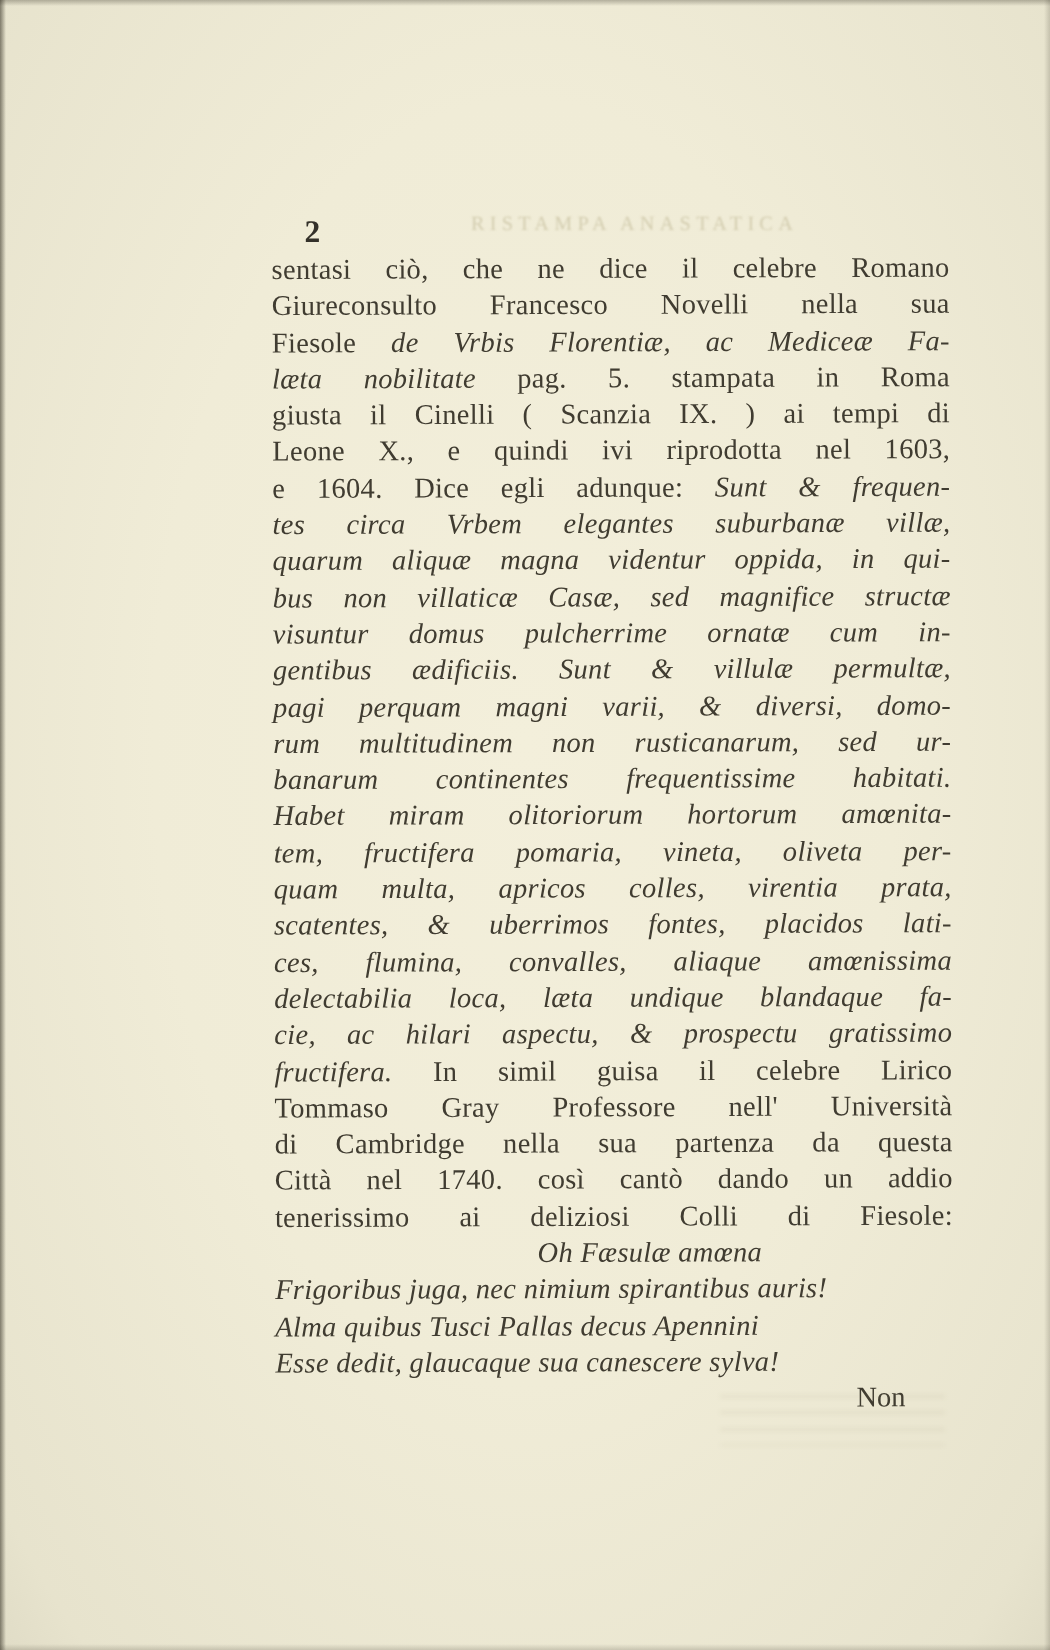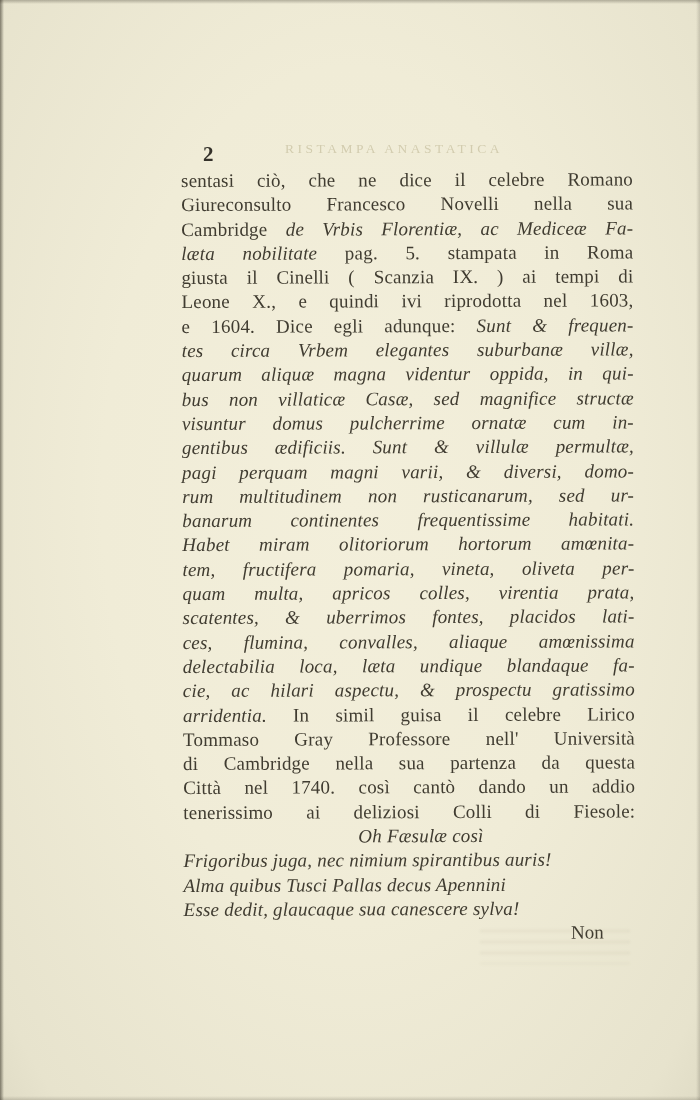--- a/index.html
+++ b/index.html
@@ -12,21 +12,21 @@
   .edge-left{left:0;top:0;width:4px;height:100%;
     background:linear-gradient(to right, rgba(42,38,26,.55), rgba(42,38,26,0));}
   .edge-top{left:0;top:0;width:100%;height:4px;
     background:linear-gradient(to bottom, rgba(42,38,26,.30), rgba(42,38,26,0));}
   .edge-right{right:0;top:0;width:4px;height:100%;
     background:linear-gradient(to left, rgba(42,38,26,.18), rgba(42,38,26,0));}
   .edge-bottom{left:0;bottom:0;width:100%;height:4px;
     background:linear-gradient(to top, rgba(42,38,26,.18), rgba(42,38,26,0));}
 
   .ghost-header{
-    position:absolute;top:141px;left:394px;transform:translateX(-50%);
+    position:absolute;top:141px;left:423px;transform:translateX(-50%);
     color:#c9c2a2;opacity:.75;filter:blur(.7px);
     font-size:13.5px;letter-spacing:3.5px;white-space:nowrap;
   }
   .page-number{
     position:absolute;left:203px;top:142px;
     font-size:21px;font-weight:bold;color:#34312a;
   }
   .text-block{
     position:absolute;left:181px;top:169px;width:452px;
     transform:rotate(-0.2deg);transform-origin:top left;
@@ -60,46 +60,46 @@
   <div class="edge edge-right"></div>
   <div class="edge edge-bottom"></div>
 
   <div class="ghost-header">RISTAMPA ANASTATICA</div>
   <div class="page-number">2</div>
 
   <div class="text-block">
     <div id="text-lines">
         <div class="line"><span class="ro">sentasi ciò, che ne dice il celebre Romano</span></div>
         <div class="line"><span class="ro">Giureconsulto Francesco Novelli nella sua</span></div>
-        <div class="line"><span class="ro">Cambridge </span><span class="it">de Vrbis Florentiæ, ac Mediceæ Fa-</span></div>
+        <div class="line"><span class="ro">Fiesole </span><span class="it">de Vrbis Florentiæ, ac Mediceæ Fa-</span></div>
         <div class="line"><span class="it">læta nobilitate</span><span class="ro"> pag. 5. stampata in Roma</span></div>
         <div class="line"><span class="ro">giusta il Cinelli ( Scanzia IX. ) ai tempi di</span></div>
         <div class="line"><span class="ro">Leone X., e quindi ivi riprodotta nel 1603,</span></div>
         <div class="line"><span class="ro">e 1604. Dice egli adunque: </span><span class="it">Sunt &amp; frequen-</span></div>
         <div class="line"><span class="it">tes circa Vrbem elegantes suburbanæ villæ,</span></div>
         <div class="line"><span class="it">quarum aliquæ magna videntur oppida, in qui-</span></div>
         <div class="line"><span class="it">bus non villaticæ Casæ, sed magnifice structæ</span></div>
         <div class="line"><span class="it">visuntur domus pulcherrime ornatæ cum in-</span></div>
         <div class="line"><span class="it">gentibus ædificiis. Sunt &amp; villulæ permultæ,</span></div>
         <div class="line"><span class="it">pagi perquam magni varii, &amp; diversi, domo-</span></div>
         <div class="line"><span class="it">rum multitudinem non rusticanarum, sed ur-</span></div>
         <div class="line"><span class="it">banarum continentes frequentissime habitati.</span></div>
         <div class="line"><span class="it">Habet miram olitoriorum hortorum amœnita-</span></div>
         <div class="line"><span class="it">tem, fructifera pomaria, vineta, oliveta per-</span></div>
         <div class="line"><span class="it">quam multa, apricos colles, virentia prata,</span></div>
         <div class="line"><span class="it">scatentes, &amp; uberrimos fontes, placidos lati-</span></div>
         <div class="line"><span class="it">ces, flumina, convalles, aliaque amœnissima</span></div>
         <div class="line"><span class="it">delectabilia loca, læta undique blandaque fa-</span></div>
         <div class="line"><span class="it">cie, ac hilari aspectu, &amp; prospectu gratissimo</span></div>
-        <div class="line"><span class="it">arridentia. </span><span class="ro">In simil guisa il celebre Lirico</span></div>
+        <div class="line"><span class="it">fructifera. </span><span class="ro">In simil guisa il celebre Lirico</span></div>
         <div class="line"><span class="ro">Tommaso Gray Professore nell' Università</span></div>
         <div class="line"><span class="ro">di Cambridge nella sua partenza da questa</span></div>
         <div class="line"><span class="ro">Città nel 1740. così cantò dando un addio</span></div>
         <div class="line"><span class="ro">tenerissimo ai deliziosi Colli di Fiesole:</span></div>
-        <div class="line nojust indent"><span class="it">Oh Fæsulæ così</span></div>
+        <div class="line nojust indent"><span class="it">Oh Fæsulæ amœna</span></div>
         <div class="line nojust"><span class="it">Frigoribus juga, nec nimium spirantibus auris!</span></div>
         <div class="line nojust"><span class="it">Alma quibus Tusci Pallas decus Apennini</span></div>
         <div class="line nojust"><span class="it">Esse dedit, glaucaque sua canescere sylva!</span></div>
       </div>
     <div class="catchword">Non</div>
   </div>
 
   <div class="smudge"></div>
 </div>
 

